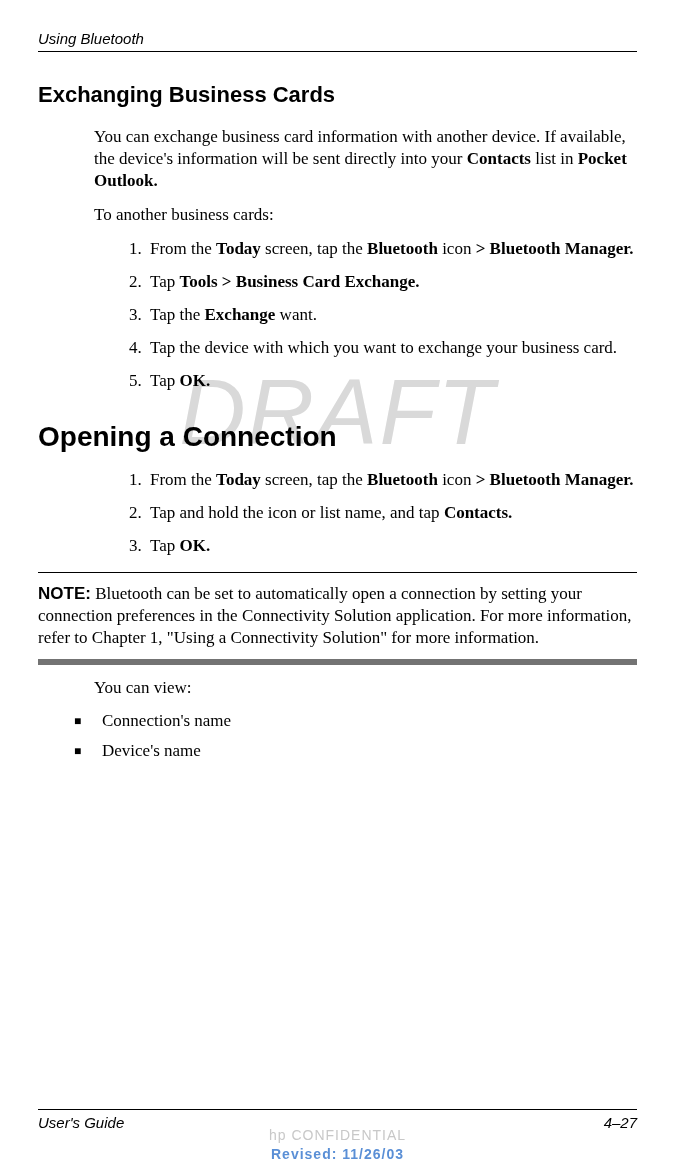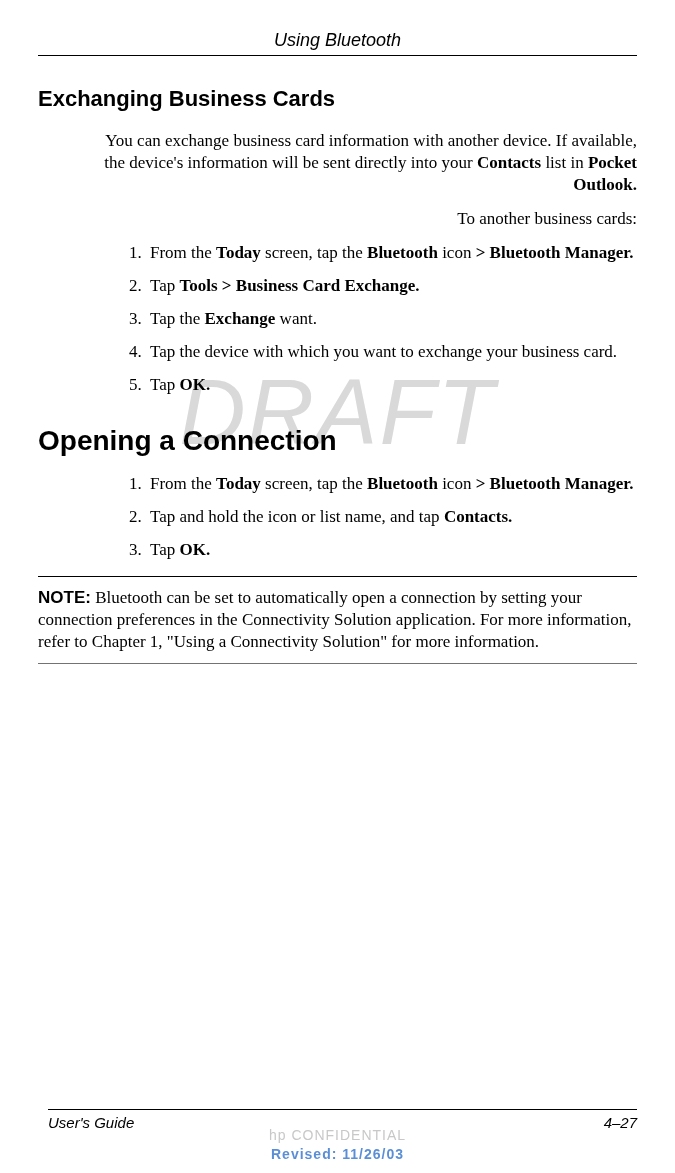--- a/index.html
+++ b/index.html
@@ -12,23 +12,23 @@
       height: 1173px;
       font-family: Georgia, 'Times New Roman', serif;
       background: white;
       position: relative;
       padding: 30px 38px 40px 38px;
     }
     .header-line {
       border-bottom: 1px solid #000;
       padding-bottom: 4px;
       margin-bottom: 30px;
-      text-align: center;
+      text-align: left;
       font-style: italic;
-      font-size: 18px;
+      font-size: 15px;
       font-family: Arial, Helvetica, sans-serif;
     }
     .watermark {
       position: absolute;
       top: 360px;
       left: 50%;
       transform: translateX(-50%);
       font-size: 92px;
       font-family: Arial, Helvetica, sans-serif;
       font-style: italic;
@@ -54,37 +54,36 @@
       font-weight: bold;
       font-size: 28px;
       margin-top: 28px;
       margin-bottom: 16px;
     }
     .body-text {
       font-size: 17px;
       line-height: 1.3;
       margin-left: 56px;
       margin-bottom: 12px;
-      text-align: right;
     }
     ol {
       margin-left: 108px;
       font-size: 17px;
       line-height: 1.35;
     }
     ol li {
       margin-bottom: 10px;
       padding-left: 4px;
     }
     .bold {
       font-weight: bold;
     }
     .note-block {
       border-top: 1px solid #000;
-      border-bottom: 1px solid #737373;
+      border-bottom: 6px solid #737373;
       padding: 10px 0;
       margin-top: 14px;
       margin-bottom: 12px;
       font-size: 17px;
       line-height: 1.3;
     }
     .note-label {
       font-family: Arial, Helvetica, sans-serif;
       font-weight: bold;
     }
@@ -101,21 +100,21 @@
     .bullet-list li::before {
       content: "■";
       position: absolute;
       left: 0;
       font-size: 12px;
       top: 3px;
     }
     .footer {
       position: absolute;
       bottom: 42px;
-      left: 48px;
+      left: 38px;
       right: 38px;
       border-top: 1px solid #000;
       padding-top: 4px;
       display: flex;
       justify-content: space-between;
       font-style: italic;
       font-size: 15px;
       font-family: Arial, Helvetica, sans-serif;
     }
     .confidential {
@@ -187,21 +186,26 @@
     <li>
       <span>Tap </span><span class="bold">OK.</span>
     </li>
   </ol>
 
   <div class="note-block">
     <span class="note-label">NOTE:</span><span> Bluetooth can be set to automatically open a connection by setting your connection preferences in the Connectivity Solution application. For more information, refer to Chapter 1, "Using a Connectivity Solution" for more information.</span>
   </div>
 
 
-
+  <p class="body-text">You can view:</p>
+
+  <ul class="bullet-list">
+    <li>Connection's name</li>
+    <li>Device's name</li>
+  </ul>
 
 </div>
 
 <div class="footer">
   <span>User's Guide</span>
   <span>4–27</span>
 </div>
 
 <div class="confidential">
   <div class="conf-line1">hp CONFIDENTIAL</div>

